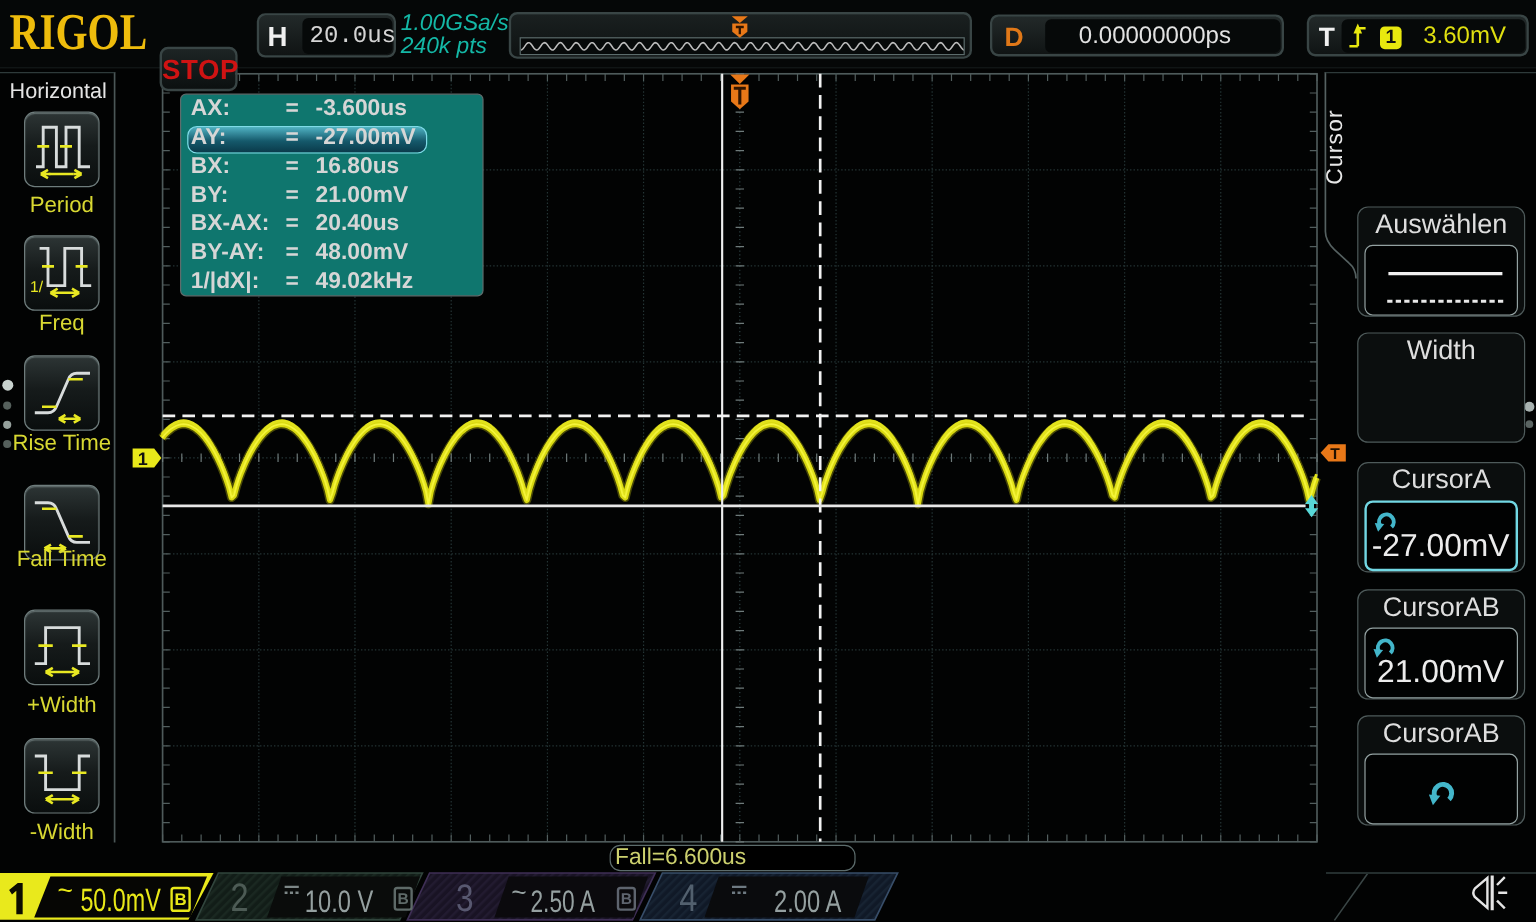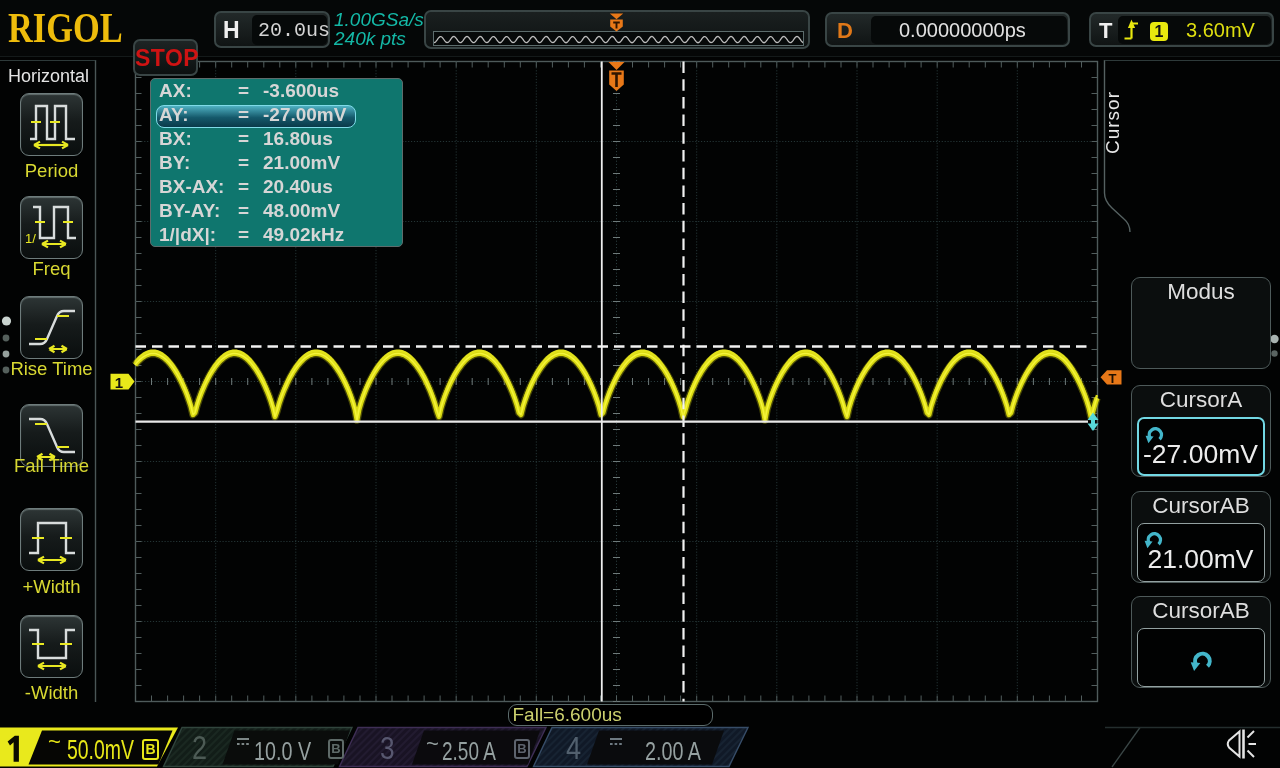--- a/index.html
+++ b/index.html
@@ -280,22 +280,29 @@
         <span class="mv">48.00mV</span>
       </div>
 <div class="mrow">
         <span class="ml">1/|dX|:</span>
         <span class="me">=</span>
         <span class="mv">49.02kHz</span>
       </div>
 </div>
 
 <div id="cursorlab">Cursor</div>
+<div class="mgrp" style="top:171.5px">
+      <div class="mtitle">Auswählen</div>
+      <div class="mbox"><svg width="125" height="56" viewBox="0 0 125 56">
+          <line x1="19" y1="23" x2="114" y2="23" stroke="#f0f0f0" stroke-width="2.6"></line>
+          <line x1="18" y1="46" x2="115" y2="46" stroke="#e8e8e8" stroke-width="2.4" stroke-dasharray="4.4 2.7"></line>
+        </svg></div>
+    </div>
 <div class="mgrp" style="top:277px">
-      <div class="mtitle">Modus</div>
+      <div class="mtitle">Width</div>
     </div>
 <div class="mgrp" style="top:385px">
       <div class="mtitle">CursorA</div>
       <div class="mbox" style="border-color:#72d8e4;border-width:2px">
         <svg width="20" height="20" viewBox="0 0 20 20" style="position:absolute;left:6px;top:5px">
           <path d="M5.0,13.8 A6.1,6.1 0 1 1 14.6,15.2" fill="none" stroke="#43b6ca" stroke-width="3.4"></path>
           <path d="M0.6,11.8 L8.6,12.6 L3.4,19.2 Z" fill="#43b6ca"></path>
         </svg>
         <div class="mval" style="top:20px;margin-top:0;font-size:26.5px">-27.00mV</div>
       </div>

